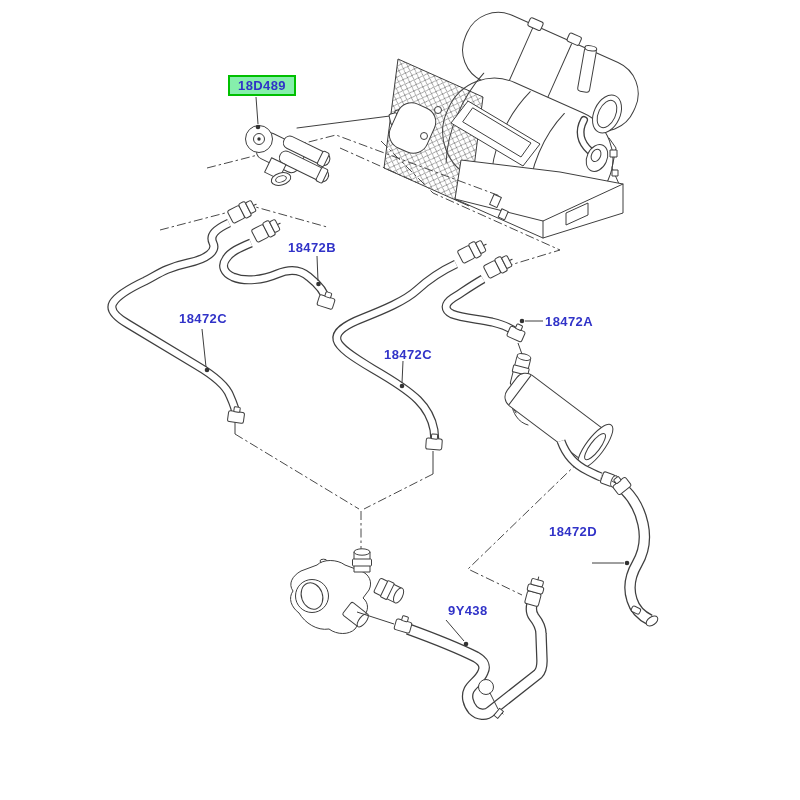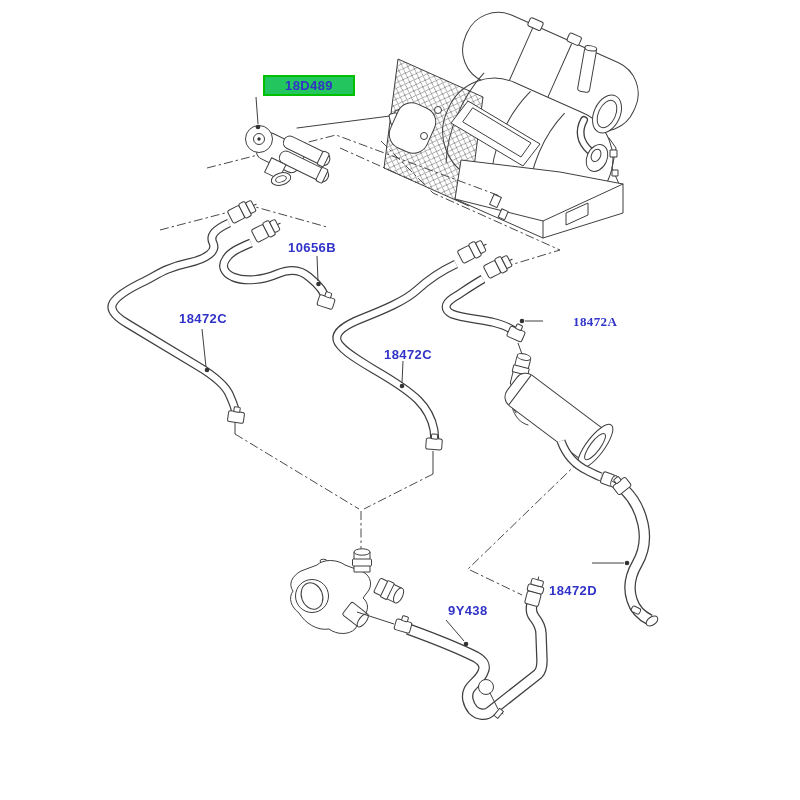--- a/index.html
+++ b/index.html
@@ -1,21 +1,21 @@
 <!DOCTYPE html>
 <html><head>
 <meta charset="utf-8">
 <style>
   html,body{margin:0;padding:0;background:#ffffff;}
   .canvas{position:relative;width:800px;height:800px;background:#fff;overflow:hidden;
           font-family:"Liberation Sans", sans-serif;}
   .canvas svg{position:absolute;left:0;top:0;}
   .lbl{position:absolute;font:700 13px/15px "Liberation Sans", sans-serif;
        letter-spacing:.4px;color:#3133c8;white-space:nowrap;cursor:pointer;}
-  .lbl.hl{border:2px solid #00c000;padding:1px 20px;background:#22c55e;margin-left:35px;}
+  .lbl.hl{border:2px solid #00c000;padding:1px 8px;background:#86efac;}
   
   .ln{fill:none;stroke:#3f3f3f;stroke-width:1;stroke-linecap:round;stroke-linejoin:round;}
   .w{fill:#ffffff;stroke:#3f3f3f;stroke-width:1;stroke-linejoin:round;}
   .hz{fill:none;stroke:#3f3f3f;stroke-width:9;stroke-linejoin:round;}
   .hw{fill:none;stroke:#ffffff;stroke-width:6.6;stroke-linejoin:round;}
   .hz2{fill:none;stroke:#3f3f3f;stroke-width:11.5;stroke-linejoin:round;}
   .hw2{fill:none;stroke:#ffffff;stroke-width:9;stroke-linejoin:round;}
   .tz{fill:none;stroke:#3f3f3f;stroke-width:8;stroke-linecap:round;}
   .tw{fill:none;stroke:#ffffff;stroke-width:5.4;stroke-linecap:round;}
   .ph{fill:none;stroke:#4a4a4a;stroke-width:1;stroke-dasharray:9 3 2.5 3;}
@@ -254,19 +254,19 @@
     <path class="ld" d="M403,361 L402,383"></path>
         <circle class="dot" cx="402" cy="386" r="2.3"></circle>
     <path class="ld" d="M592,563 L624,563"></path>
         <circle class="dot" cx="627" cy="563" r="2.3"></circle>
     <path class="ld" d="M446,620 L464,641"></path>
         <circle class="dot" cx="466" cy="644" r="2.3"></circle>
   </g>
 </svg>
 
 <div class="lbl hl" style="left:228px;top:75px;">18D489</div>
-<div class="lbl" style="left:288px;top:240px;">10656B</div>
+<div class="lbl" style="left:288px;top:240px;">18472B</div>
 <div class="lbl" style="left:179px;top:311px;">18472C</div>
-<div class="lbl" style="left:573px;top:314px;font-family:Liberation Serif, serif;">18472A</div>
+<div class="lbl" style="left:545px;top:314px;">18472A</div>
 <div class="lbl" style="left:384px;top:347px;">18472C</div>
-<div class="lbl" style="left:549px;top:583px;">18472D</div>
+<div class="lbl" style="left:549px;top:524px;">18472D</div>
 <div class="lbl" style="left:448px;top:603px;">9Y438</div>
 </div>
 
 </body></html>

